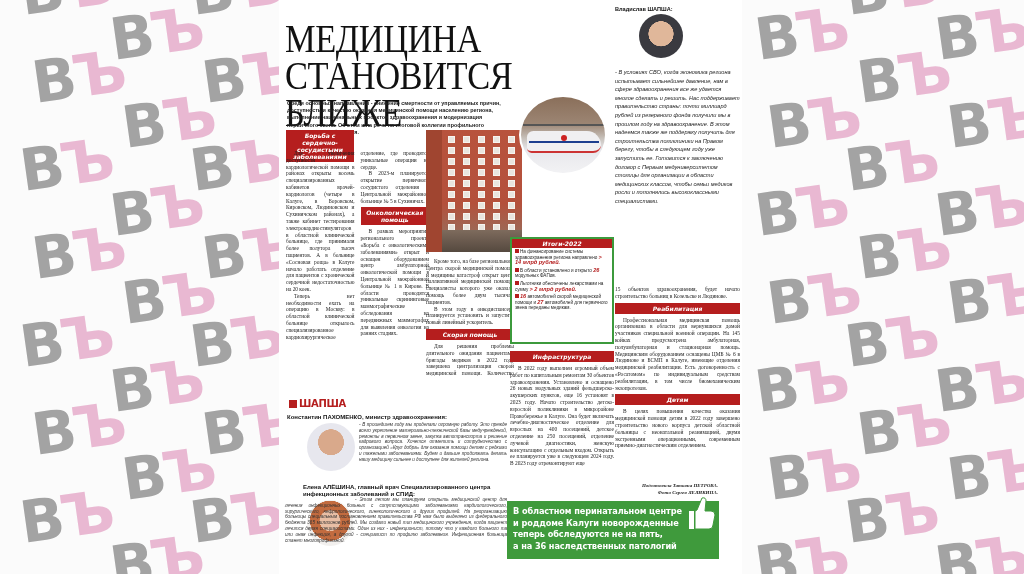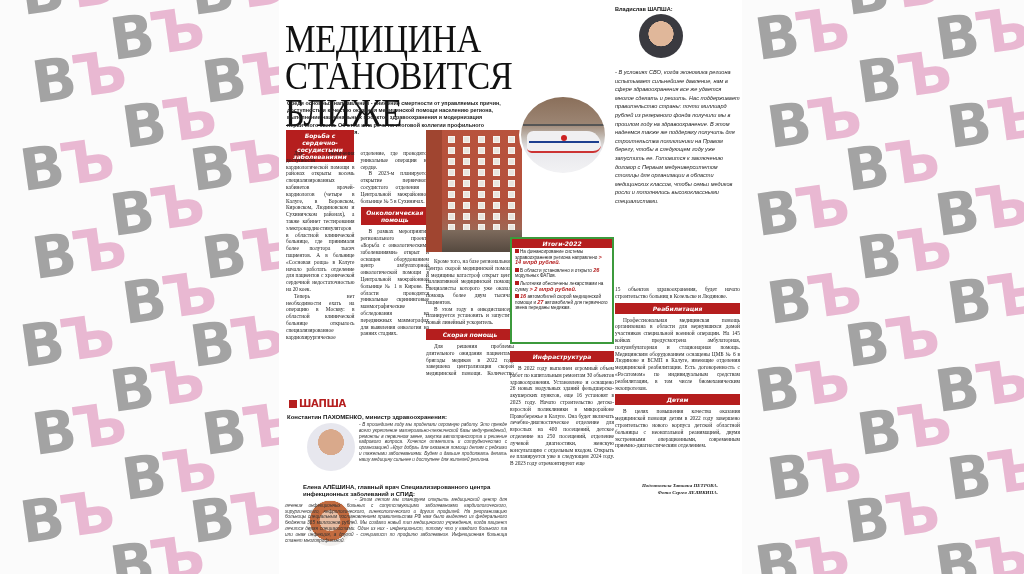--- a/index.html
+++ b/index.html
@@ -203,13 +203,23 @@
   <div class="op-hd"><span class="sq"></span><span>ШАПША</span></div>
 
   <div class="op-name" style="left:8px;top:414px;width:222px;">Константин ПАХОМЕНКО, министр здравоохранения:</div>
   <div class="avatar" style="left:28px;top:423px;width:48px;height:48px;background:radial-gradient(circle at 50% 40%,#d9a98b 0 34%,#e7e7ee 35% 100%);"></div>
   <div class="op-quote" style="left:80px;top:422px;width:148px;">- В прошедшем году мы проделали огромную работу. Это прежде всего укрепление материально-технической базы медучреждений, ремонты в первичном звене, закупка автотранспорта и решение кадрового вопроса. Хочется отметить и сотрудничество с организацией «Круг добра» для оказания помощи детям с редкими и тяжелыми заболеваниями. Будем и дальше продолжать делать нашу медицину сильнее и доступнее для жителей региона.</div>
 
   <div class="op-name" style="left:24px;top:484px;width:206px;">Елена АЛЁШИНА, главный врач Специализированного центра инфекционных заболеваний и СПИД:</div>
   <div class="avatar" style="left:28px;top:500px;width:46px;height:46px;background:radial-gradient(circle at 50% 45%,#e9bfa5 0 30%,#c26b3f 31% 58%,#f2f0ee 59% 100%);"></div>
   <div class="op-quote" style="left:6px;top:497px;width:222px;text-indent:70px;">- Этим летом мы планируем открыть медицинский центр для лечения инфекционных больных с сопутствующими заболеваниями кардиологического, хирургического, нефрологического, гинекологического и других профилей. На реорганизацию больницы специальным постановлением правительства РФ нам было выделено из федерального бюджета 365 миллионов рублей. Мы создали новый тип медицинского учреждения, когда пациент лечится двумя специалистами. Один из них - инфекционист, потому что у каждого больного та или иная инфекция, а другой - специалист по профилю заболевания. Инфекционная больница станет многопрофильной.</div>
 
+  <div class="green">
+    <div>В областном перинатальном центре</div>
+    <div>и роддоме Калуги новорожденные</div>
+    <div>теперь обследуются не на пять,</div>
+    <div>а на 36 наследственных патологий</div>
+    <svg class="thumb" viewBox="0 0 28 40">
+      <path d="M6 18 L6 36 L20 36 Q24 36 24 32 L26 22 Q26 18 22 18 L16 18 L17 8 Q17 4 13 5 L8 17 Z" fill="#fff" stroke="#3f9a3c" stroke-width="1"></path>
+      <rect x="0" y="18" width="5" height="18" fill="#fff"></rect>
+    </svg>
+  </div>
 </div>
 
 </body></html>

